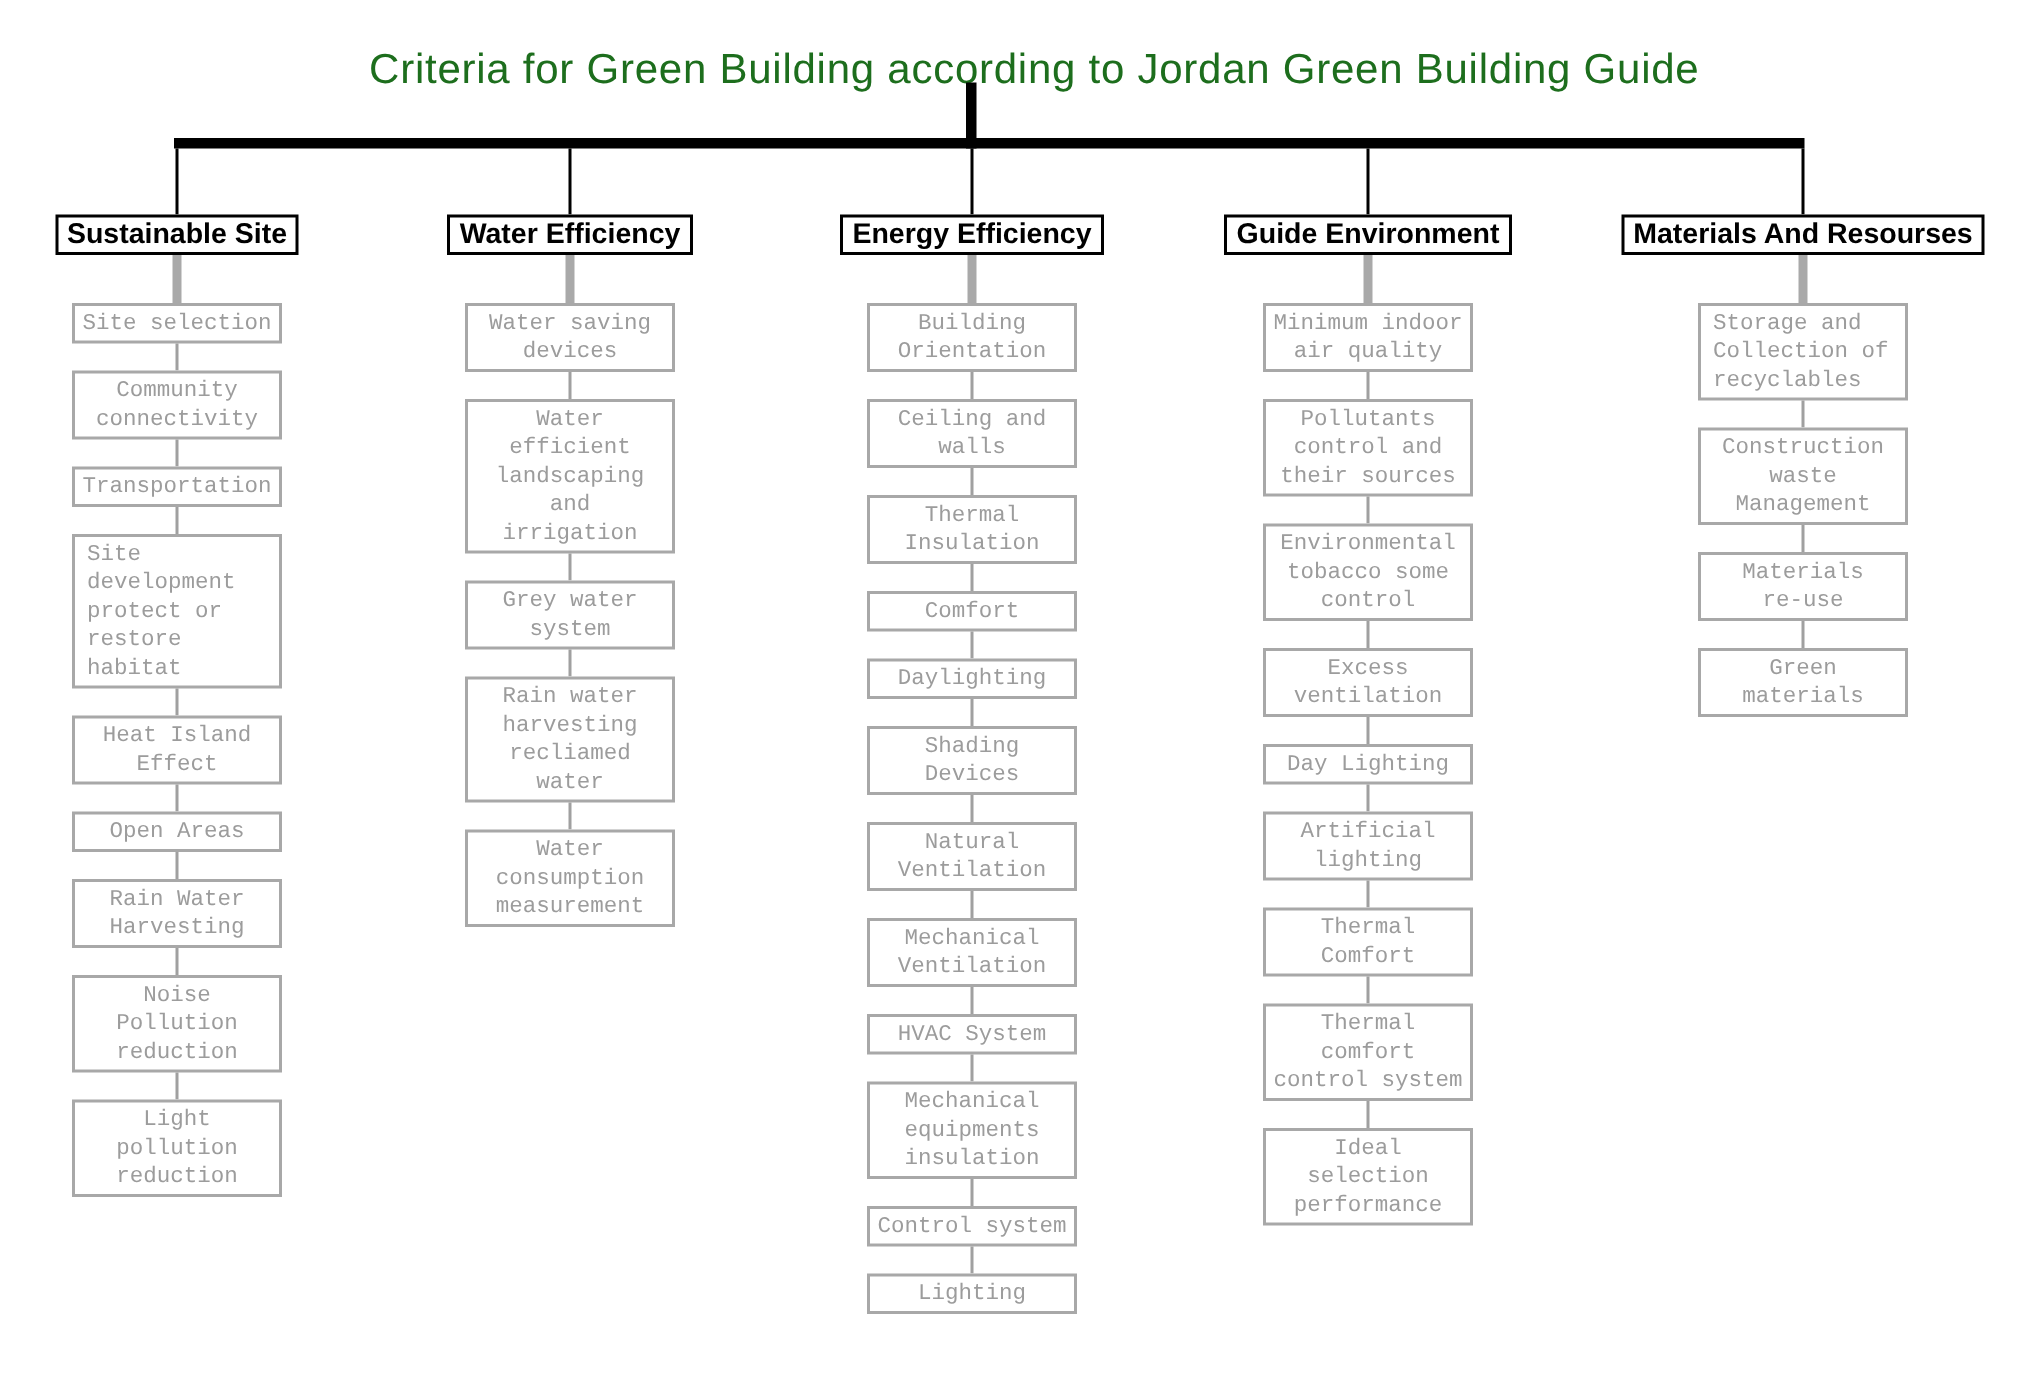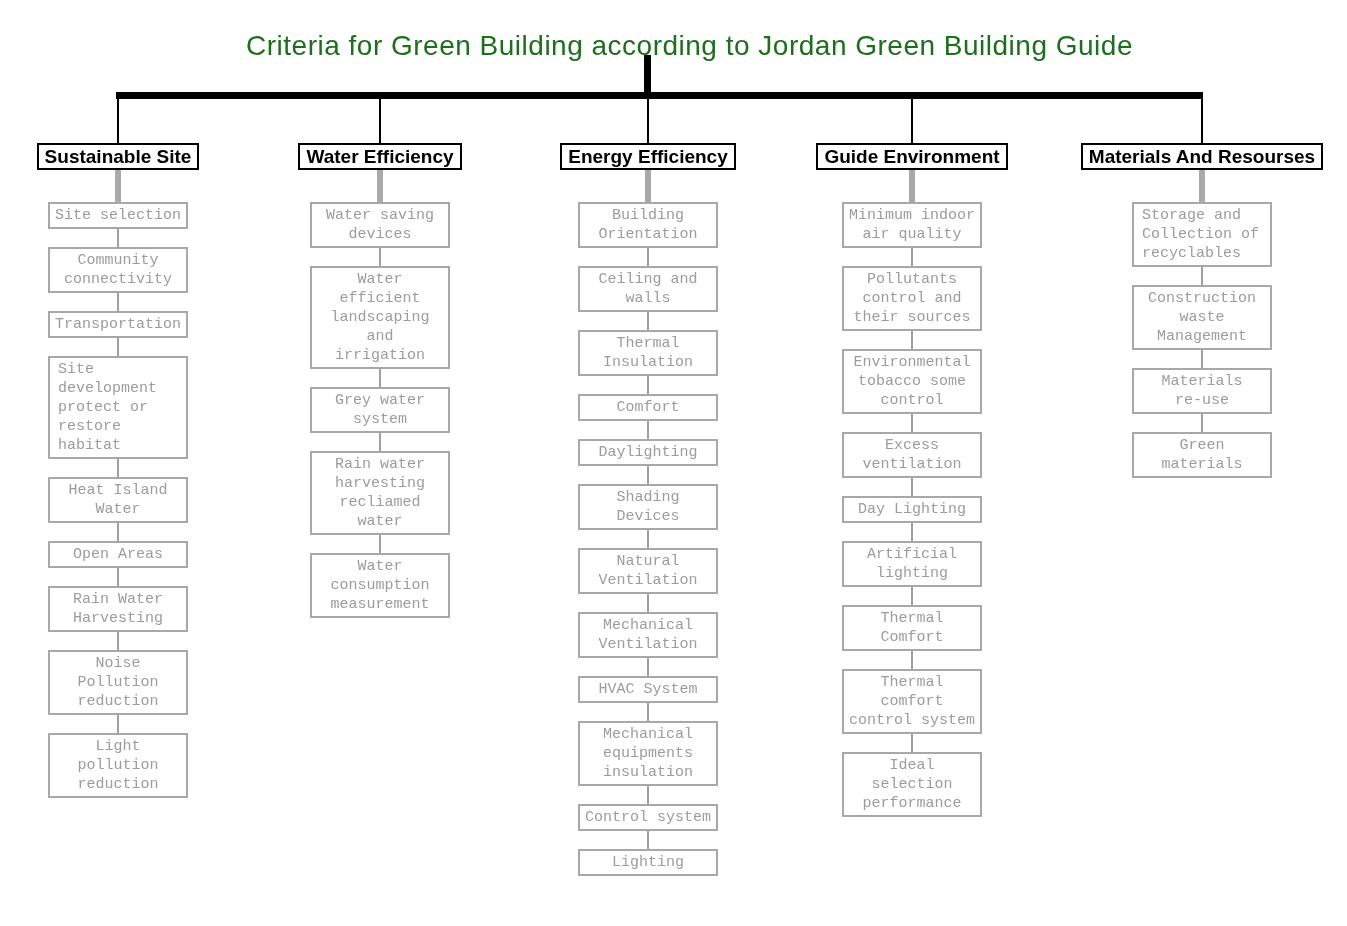--- a/index.html
+++ b/index.html
@@ -140,21 +140,21 @@
     <div class="item-box">Transportation</div>
   </div>
           <div class="item-wrap">
     <div class="item-connector"></div>
     <div class="item-box align-left">Site development
 protect or
 restore habitat</div>
   </div>
           <div class="item-wrap">
     <div class="item-connector"></div>
-    <div class="item-box">Heat Island Water</div>
+    <div class="item-box">Heat Island Effect</div>
   </div>
           <div class="item-wrap">
     <div class="item-connector"></div>
     <div class="item-box">Open Areas</div>
   </div>
           <div class="item-wrap">
     <div class="item-connector"></div>
     <div class="item-box">Rain Water
 Harvesting</div>
   </div>

